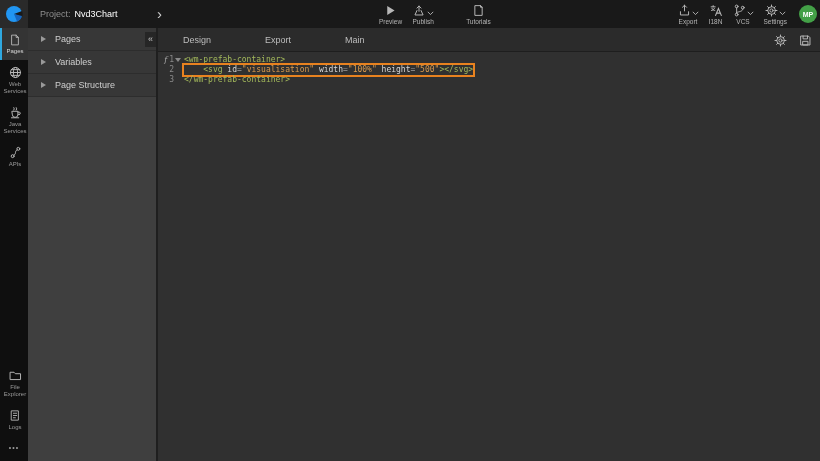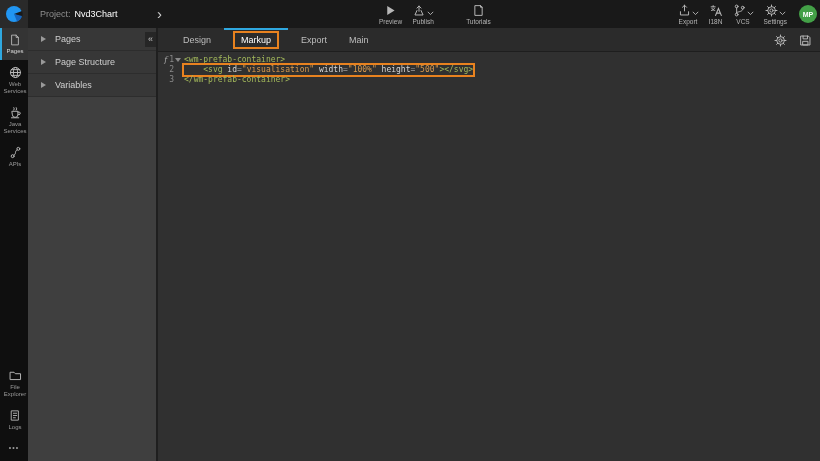--- a/index.html
+++ b/index.html
@@ -263,38 +263,35 @@
   </aside>
 
   <nav class="panel">
     <div id="panel-sections">
         <div class="panel-section">
           <span class="tri-right"></span>
           <span class="ps-label">Pages</span>
         </div>
         <div class="panel-section">
           <span class="tri-right"></span>
-          <span class="ps-label">Page Structure</span>
+          <span class="ps-label">Variables</span>
         </div>
         <div class="panel-section">
           <span class="tri-right"></span>
-          <span class="ps-label">Variables</span>
+          <span class="ps-label">Page Structure</span>
         </div>
       </div>
     <button class="collapse-btn">«</button>
   </nav>
 
   <main class="editor">
     <div class="tabbar">
-      <div id="tabs" style="display:flex;">
+      <div id="tabs" style="display:flex;gap:32px;">
           <div class="tab">
             <span class="tab-label">Design</span>
-          </div>
-          <div class="tab active annotated">
-            <span class="tab-label">Markup</span>
           </div>
           <div class="tab">
             <span class="tab-label">Export</span>
           </div>
           <div class="tab">
             <span class="tab-label">Main</span>
           </div>
         </div>
       <div class="tab-actions">
         <span class="tab-action">

